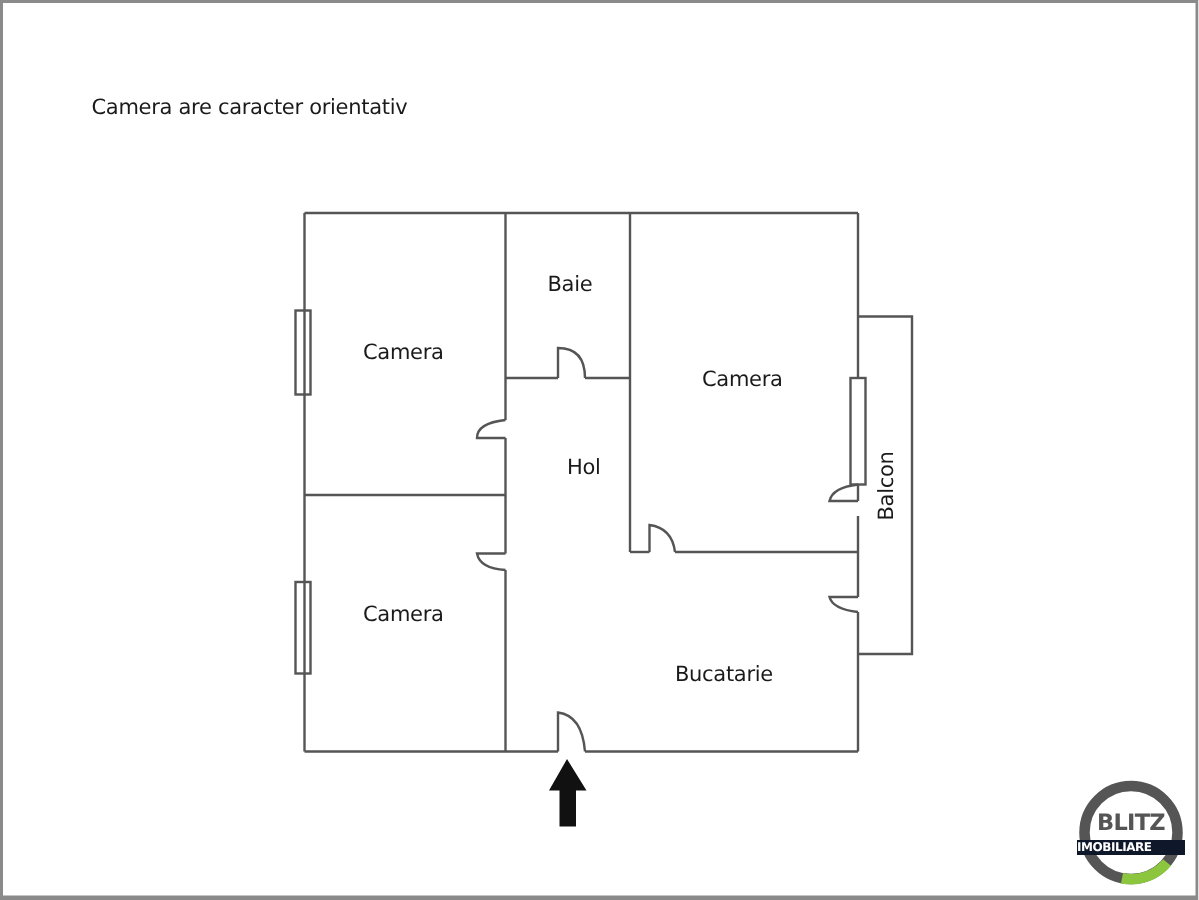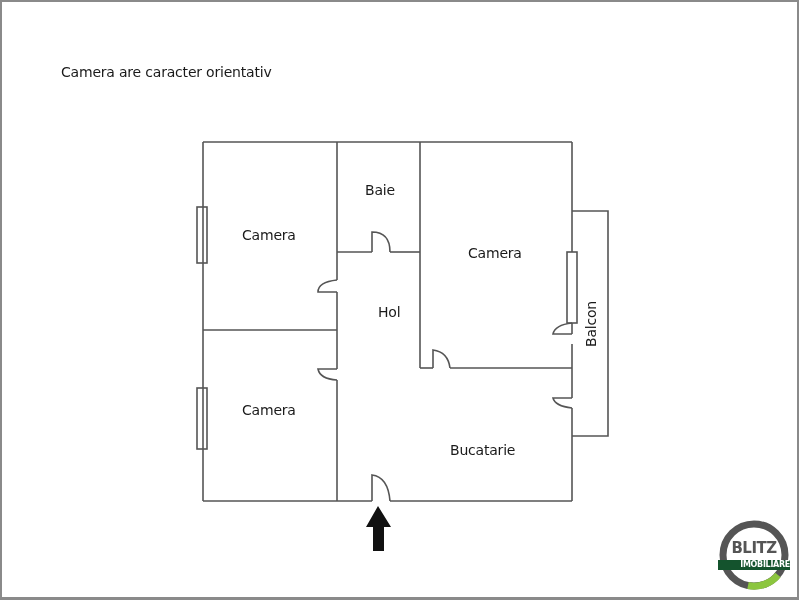--- a/index.html
+++ b/index.html
@@ -7,22 +7,22 @@
            font-family: "DejaVu Sans", "Liberation Sans", sans-serif; }
     .frame { position: absolute; left: 0; top: 0; width: 795px; height: 595px;
              border: 2px solid #8a8a8a; border-bottom-width: 3px; background: #fff; }
     .note { position: absolute; left: 61px; top: 64px; font-size: 14px; color: #1a1a1a; letter-spacing: -0.2px; }
     svg.plan { position: absolute; left: 0; top: 0; }
     .label { position: absolute; font-size: 14px; color: #1a1a1a; letter-spacing: -0.2px; white-space: nowrap; }
     .label.vertical { transform: rotate(-90deg); transform-origin: center center; }
     .logo { position: absolute; left: 718px; top: 519px; width: 72px; height: 72px; }
     .logo .txt1 { position: absolute; left: 0; top: 20px; width: 72px; text-align: center;
                   font-family: "DejaVu Sans", sans-serif; font-weight: bold; font-size: 15px; color: #555; letter-spacing: -0.5px; }
-    .logo .txt2 { position: absolute; left: 0; top: 41px; width: 72px; text-align: right;
-                  font-family: "DejaVu Sans", sans-serif; font-weight: bold; font-size: 8px; color: #fff; background: #14532d; letter-spacing: -0.3px; line-height: 10px; }
+    .logo .txt2 { position: absolute; left: 0; top: 41px; width: 72px; text-align: left;
+                  font-family: "DejaVu Sans", sans-serif; font-weight: bold; font-size: 8px; color: #fff; background: #0f172a; letter-spacing: -0.3px; line-height: 10px; }
   </style>
 </head>
 <body>
 
 <div class="frame"></div>
 
 <div class="note">Camera are caracter orientativ</div>
 
 <svg class="plan" width="799" height="600" viewBox="0 0 799 600">
   <g fill="none" stroke="#555" stroke-width="1.6">

